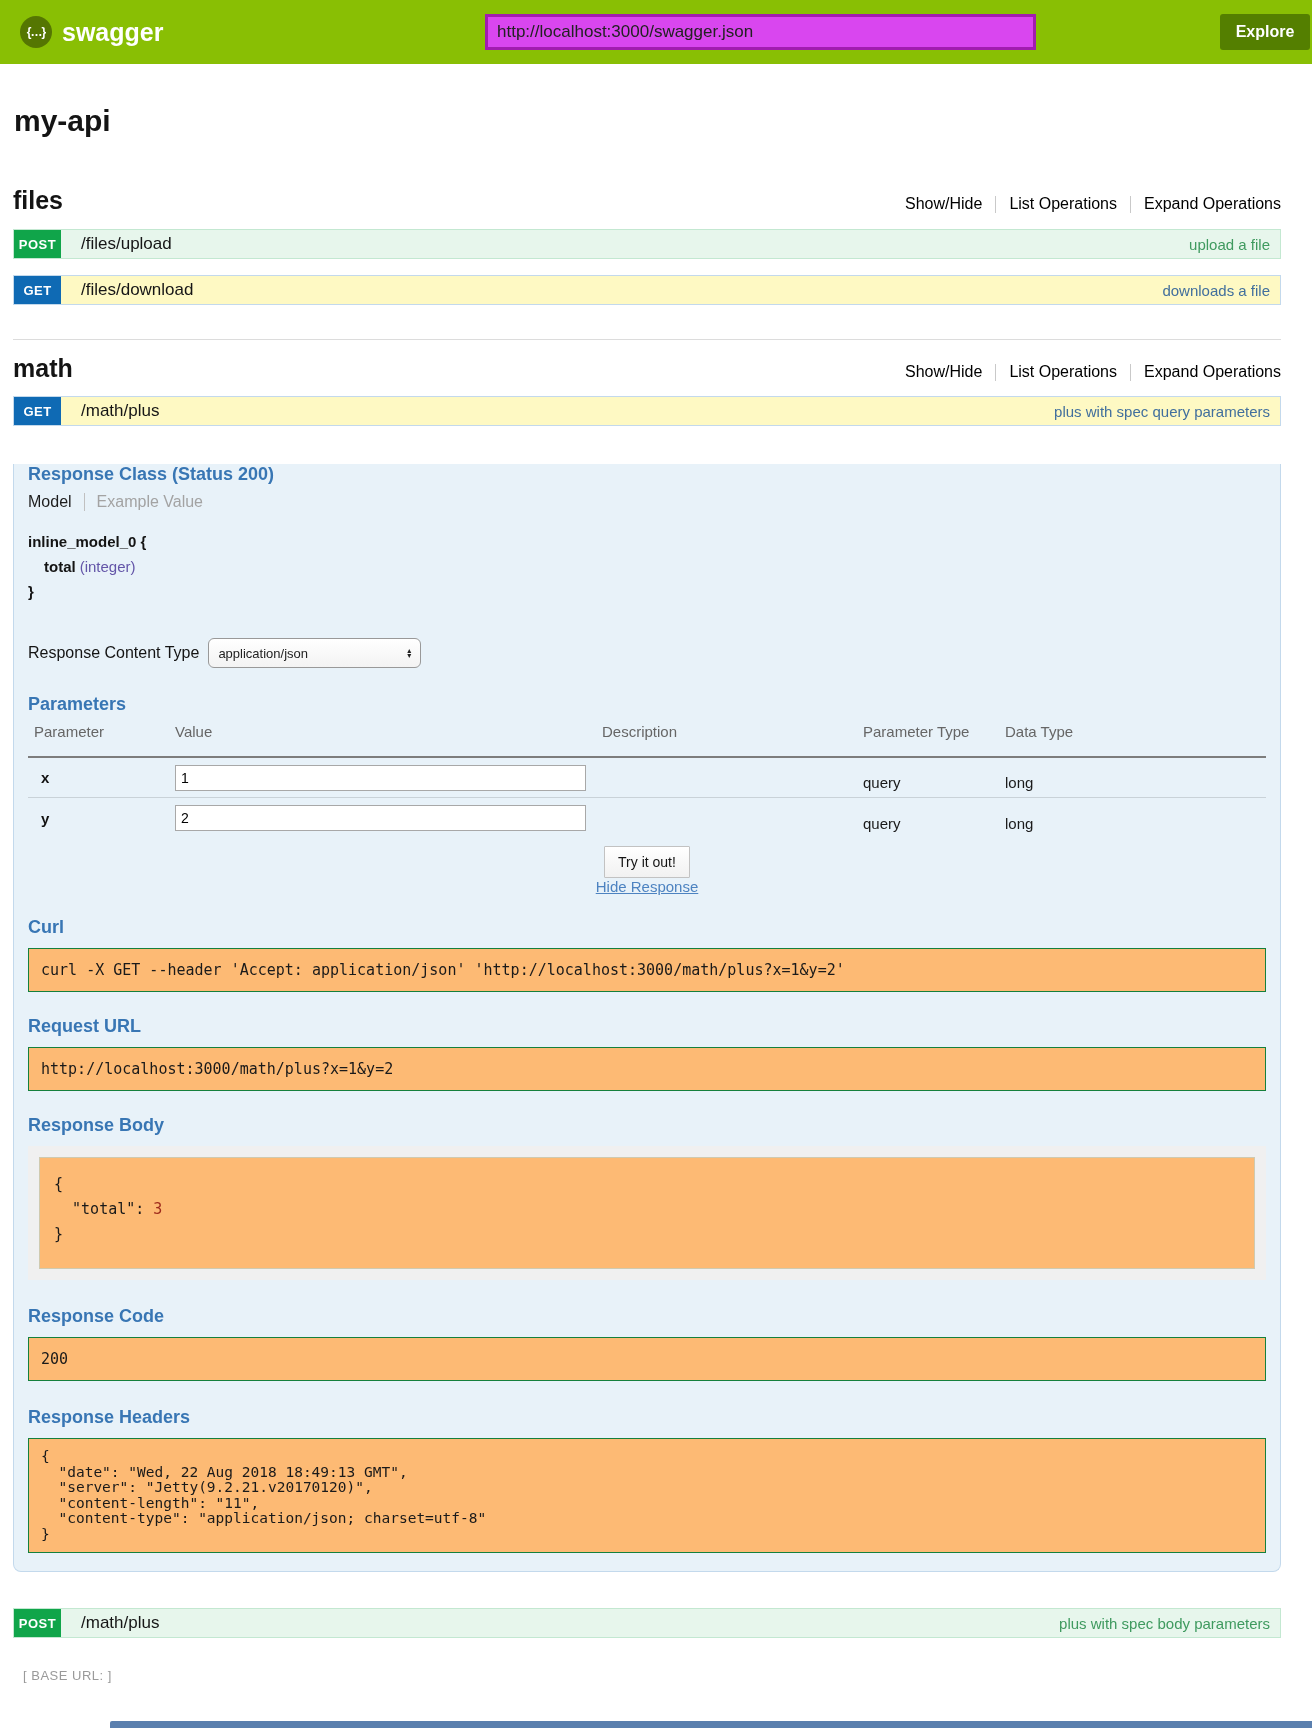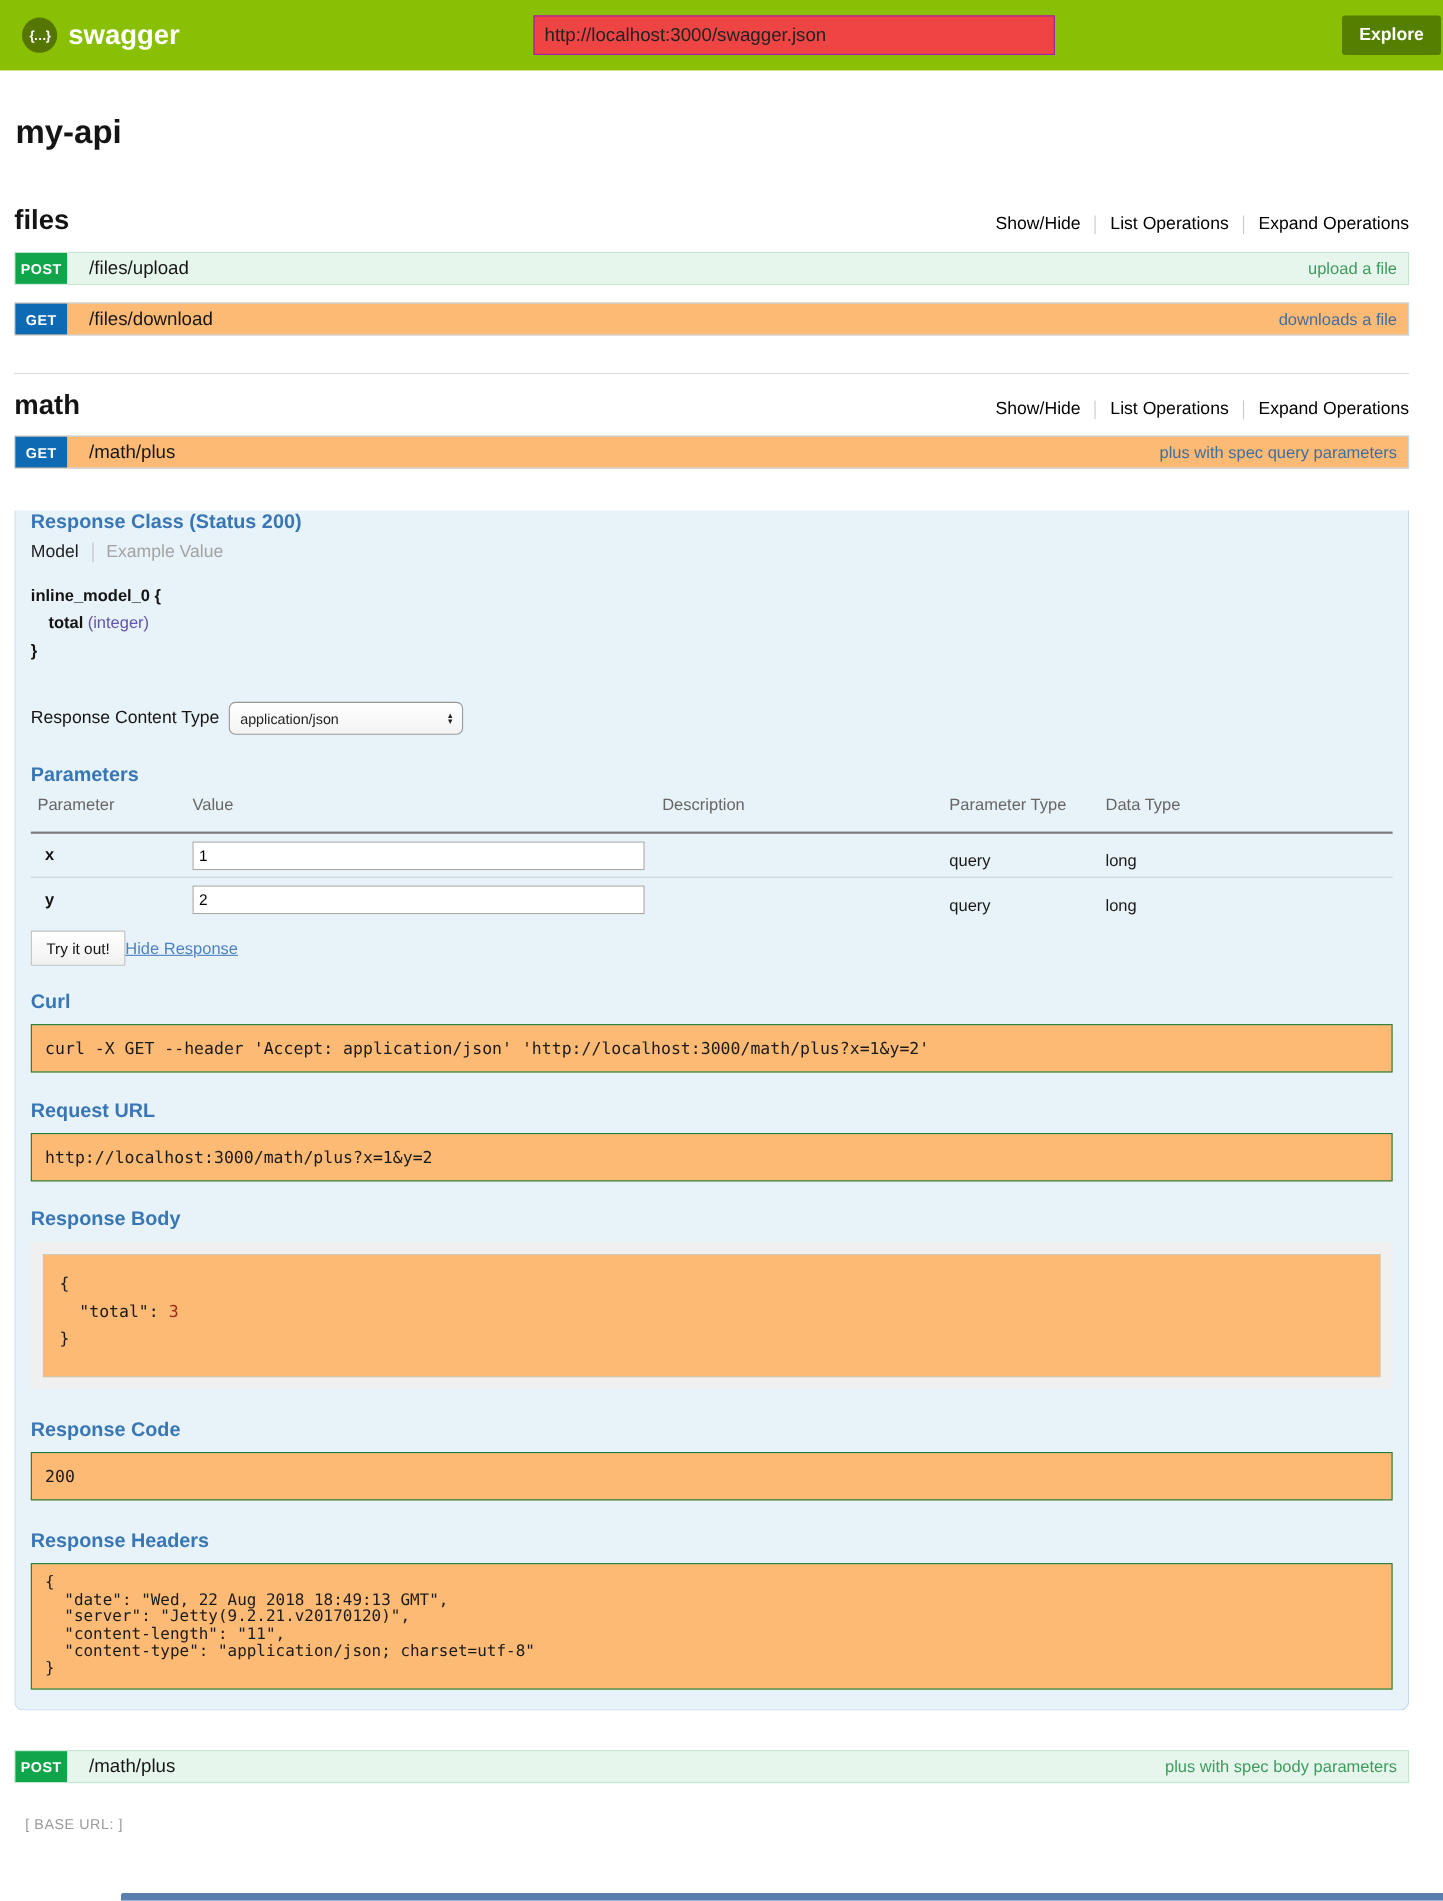--- a/index.html
+++ b/index.html
@@ -10,23 +10,23 @@
   }
 
   
   .header { height:64px; background:#89bf04; position:relative; }
   .logo { position:absolute; left:20px; top:50%; transform:translateY(-50%);
           display:flex; align-items:center; gap:10px; text-decoration:none; cursor:pointer; }
   .logo-circle { width:32px; height:32px; border-radius:50%; background:rgba(0,0,0,0.38);
           color:#fff; display:flex; align-items:center; justify-content:center;
           font-weight:bold; font-size:12px; letter-spacing:-1px; }
   .logo-text { color:#fff; font-weight:bold; font-size:25px; }
-  .header-input { position:absolute; left:485px; top:14px; width:474px; height:36px;
-          border:1px solid #a21caf; padding:4px 9px; font-size:17px;
-          font-family:"Liberation Sans", sans-serif; color:#222; background:#ef4444; }
+  .header-input { position:absolute; left:485px; top:14px; width:551px; height:36px;
+          border:3px solid #a21caf; padding:4px 9px; font-size:17px;
+          font-family:"Liberation Sans", sans-serif; color:#222; background:#d946ef; }
   .explore-btn { position:absolute; left:1220px; top:14px; width:90px; height:36px;
           background:#547f00; color:#fff; font-weight:bold; font-size:16px;
           border:none; border-radius:3px; cursor:pointer; font-family:"Liberation Sans", sans-serif; }
 
   
   .wrap { margin-left:13px; width:1268px; }
 
   .api-title { font-size:30px; font-weight:bold; margin:40px 0 0 1px; color:#141414; }
 
   
@@ -35,21 +35,21 @@
   .sec-title { font-size:25px; font-weight:bold; color:#141414; cursor:pointer; }
   .sec-links { margin-left:auto; display:flex; align-items:center; font-size:16px; color:#000000; }
   .sec-link { cursor:pointer; }
   .sec-sep { width:1px; height:17px; background:#c9c9c9; margin:0 13px; }
 
   .section-divider { border:none; border-top:1px solid #dcdcdc; margin:34px 0 0 0; }
 
   
   .endpoint { display:flex; align-items:center; height:30px; border:1px solid; cursor:pointer; }
   .endpoint.post { background:#e7f6ec; border-color:#c3e8d1; margin-top:14px; }
-  .endpoint.get  { background:#fdba74; border-color:#c3d9ec; margin-top:16px; }
+  .endpoint.get  { background:#fef9c3; border-color:#c3d9ec; margin-top:16px; }
   .endpoint.get.math-get { margin-top:13px; }
   .endpoint.post.math-post { margin-top:36px; }
   .method-badge { width:47px; align-self:stretch; display:flex; align-items:center;
           justify-content:center; color:#fff; font-weight:bold; font-size:13px; letter-spacing:0.5px; }
   .post .method-badge { background:#10a54a; }
   .get  .method-badge { background:#0f6ab4; }
   .endpoint-path { margin-left:20px; font-size:17px; color:#161616; }
   .endpoint-summary { margin-left:auto; margin-right:10px; font-size:15px; }
   .get  .endpoint-summary { color:#416f9d; }
   .post .endpoint-summary { color:#3f9a5f; }
@@ -84,21 +84,21 @@
   .params-head, .params-row { display:grid; grid-template-columns:141px 427px 261px 142px 1fr;
           padding-left:6px; align-items:center; }
   .params-head { color:#666; padding-bottom:16px; border-bottom:2px solid #7d7d7d; }
   .params-row { height:40px; }
   .params-row.first { border-bottom:1px solid #c9d2d8; }
   .param-name { font-weight:bold; padding-left:7px; }
   .param-input { width:411px; height:26px; border:1px solid #a8a8a8; padding:1px 5px;
           font-size:14px; font-family:"Liberation Sans", sans-serif; }
   .param-cell { color:#1a1a1a;margin-top:10px; }
 
-  .try-row { display:flex; align-items:center; margin-top:8px; }
+  .try-row { display:flex; align-items:center; margin-top:8px;flex-direction:column; }
   .try-btn { padding:7px 13px; font-size:14px; color:#141414; background:linear-gradient(#ffffff,#f1f1f1);
           border:1px solid #c2c2c2; border-radius:1px; cursor:pointer;
           font-family:"Liberation Sans", sans-serif; }
   .hide-link { font-size:15px; color:#4d83c1; text-decoration:underline; cursor:pointer; }
 
   
   pre.codebox { background:#fdba74; border:1px solid #15803d; margin:10px 0 0 0;
           padding:12px; font-family:"DejaVu Sans Mono", monospace; font-size:15px;
           color:#1a1a1a; white-space:pre; overflow:hidden; }
   .curl-head { margin-top:22px; }

